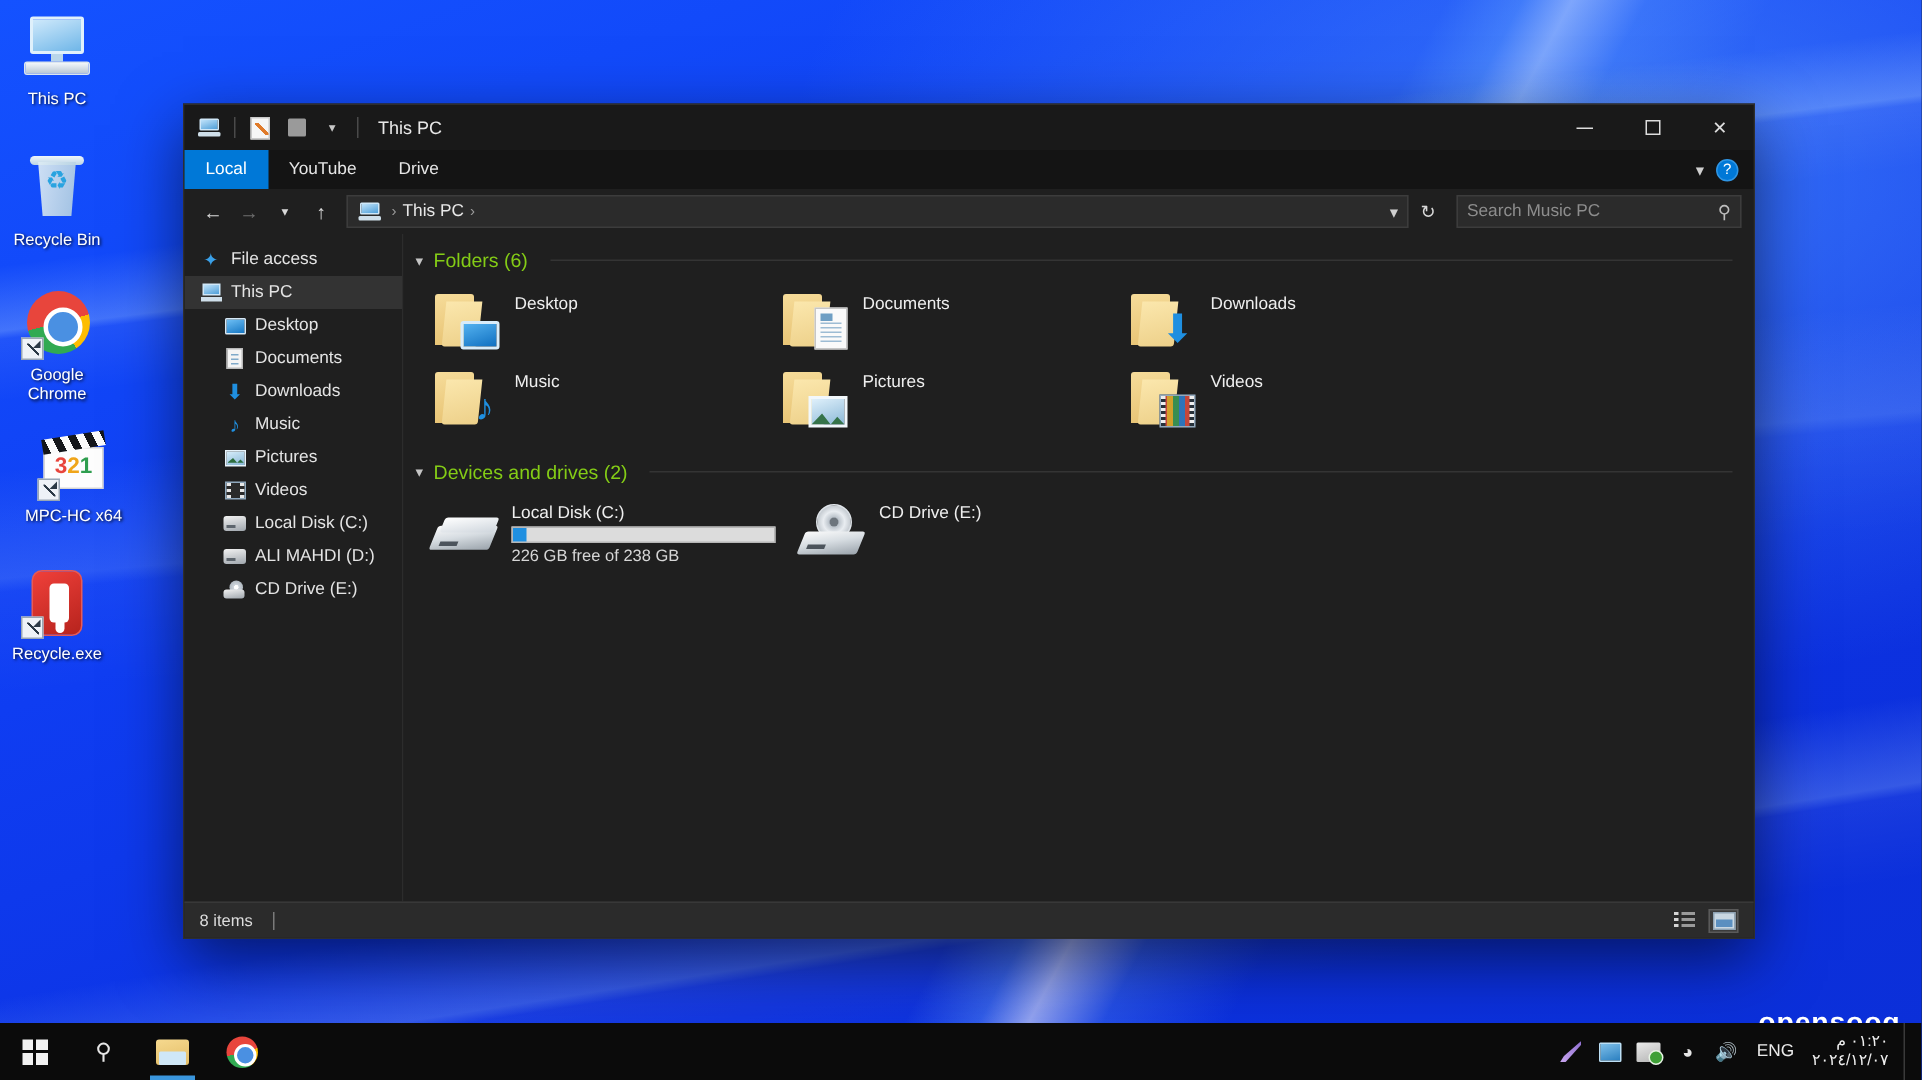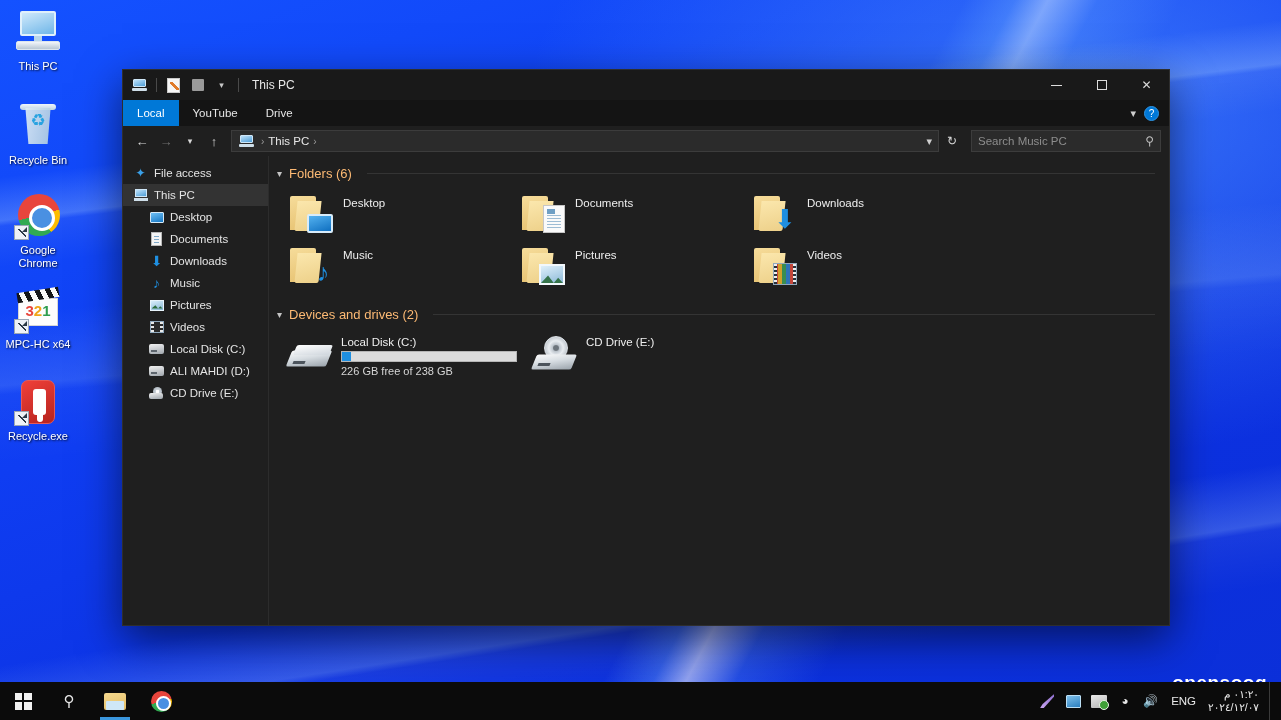--- a/index.html
+++ b/index.html
@@ -256,21 +256,21 @@
   .ico-cd { width: 15px; height: 12px; position: relative; }
   .ico-cd .disc { position:absolute; left:4px; top:0; width:9px; height:9px; border-radius:50%; background: radial-gradient(circle,#fff 22%,#cfd6dd 26%,#9aa3ab 100%); }
   .ico-cd .base { position:absolute; left:0; bottom:0; width:14px; height:6px; background: linear-gradient(170deg,#f2f2f2,#9fa6ad); border-radius:2px; }
 
   
   .content { flex: 1; background: #1f1f1f; overflow: hidden; padding: 10px 14px 0 8px; }
   .group-head {
     display: flex; align-items: center; gap: 7px; margin-bottom: 2px; cursor: default;
   }
   .group-chev { color: #c4c4c4; font-size: 10px; }
-  .group-title { color: #fdba74; font-size: 13px; }
+  .group-title { color: #84cc16; font-size: 13px; }
   .group-rule { flex: 1; height: 1px; background: #343434; margin-left: 8px; }
 
   .tile-grid { display: flex; flex-wrap: wrap; padding: 8px 0 6px 8px; }
   .tile {
     width: 232px; height: 52px; display: flex; align-items: flex-start; gap: 10px;
     padding: 2px 4px; cursor: default;
   }
   .tile-label { color: #eeeeee; font-size: 11.5px; padding-top: 4px; }
 
   
@@ -441,21 +441,21 @@
 </div>
 
 <div class="desk-icon" style="left:0px; top:192px;">
   <div class="glyph">
     <div class="chrome"></div>
     <div class="shortcut-arrow"></div>
   </div>
   <span class="label">Google Chrome</span>
 </div>
 
-<div class="desk-icon" style="left:0px; top:286px;">
+<div class="desk-icon" style="left:11px; top:286px;">
   <div class="glyph">
     <div class="mpc-board"></div>
     <div class="mpc-top"></div>
     <div class="mpc-nums"><i class="n3">3</i><i class="n2">2</i><i class="n1">1</i></div>
     <div class="shortcut-arrow"></div>
   </div>
   <span class="label">MPC-HC x64</span>
 </div>
 
 <div class="desk-icon" style="left:0px; top:378px;">
@@ -710,20 +710,36 @@
           </span>
           <span class="drive-info">
             <span class="drive-name" style="display:block">CD Drive (E:)</span>
           </span>
         </div>
       </div>
 
     </div>
   </div>
 
+  <div class="statusbar">
+    <span class="status-text">8 items</span>
+    <span class="status-sep"></span>
+    <span class="view-btns">
+      <span class="vbtn">
+        <span class="vdetails">
+            <i></i>
+            <i></i>
+            <i></i>
+          </span>
+      </span>
+      <span class="vbtn active">
+        <span class="vicons"></span>
+      </span>
+    </span>
+  </div>
 </div>
 
 <div id="watermark">
   <div class="en">opensooq</div>
 </div>
 
 <div id="taskbar">
   <div class="tb-left">
     <div class="tb-btn">
       <span class="win-logo">

